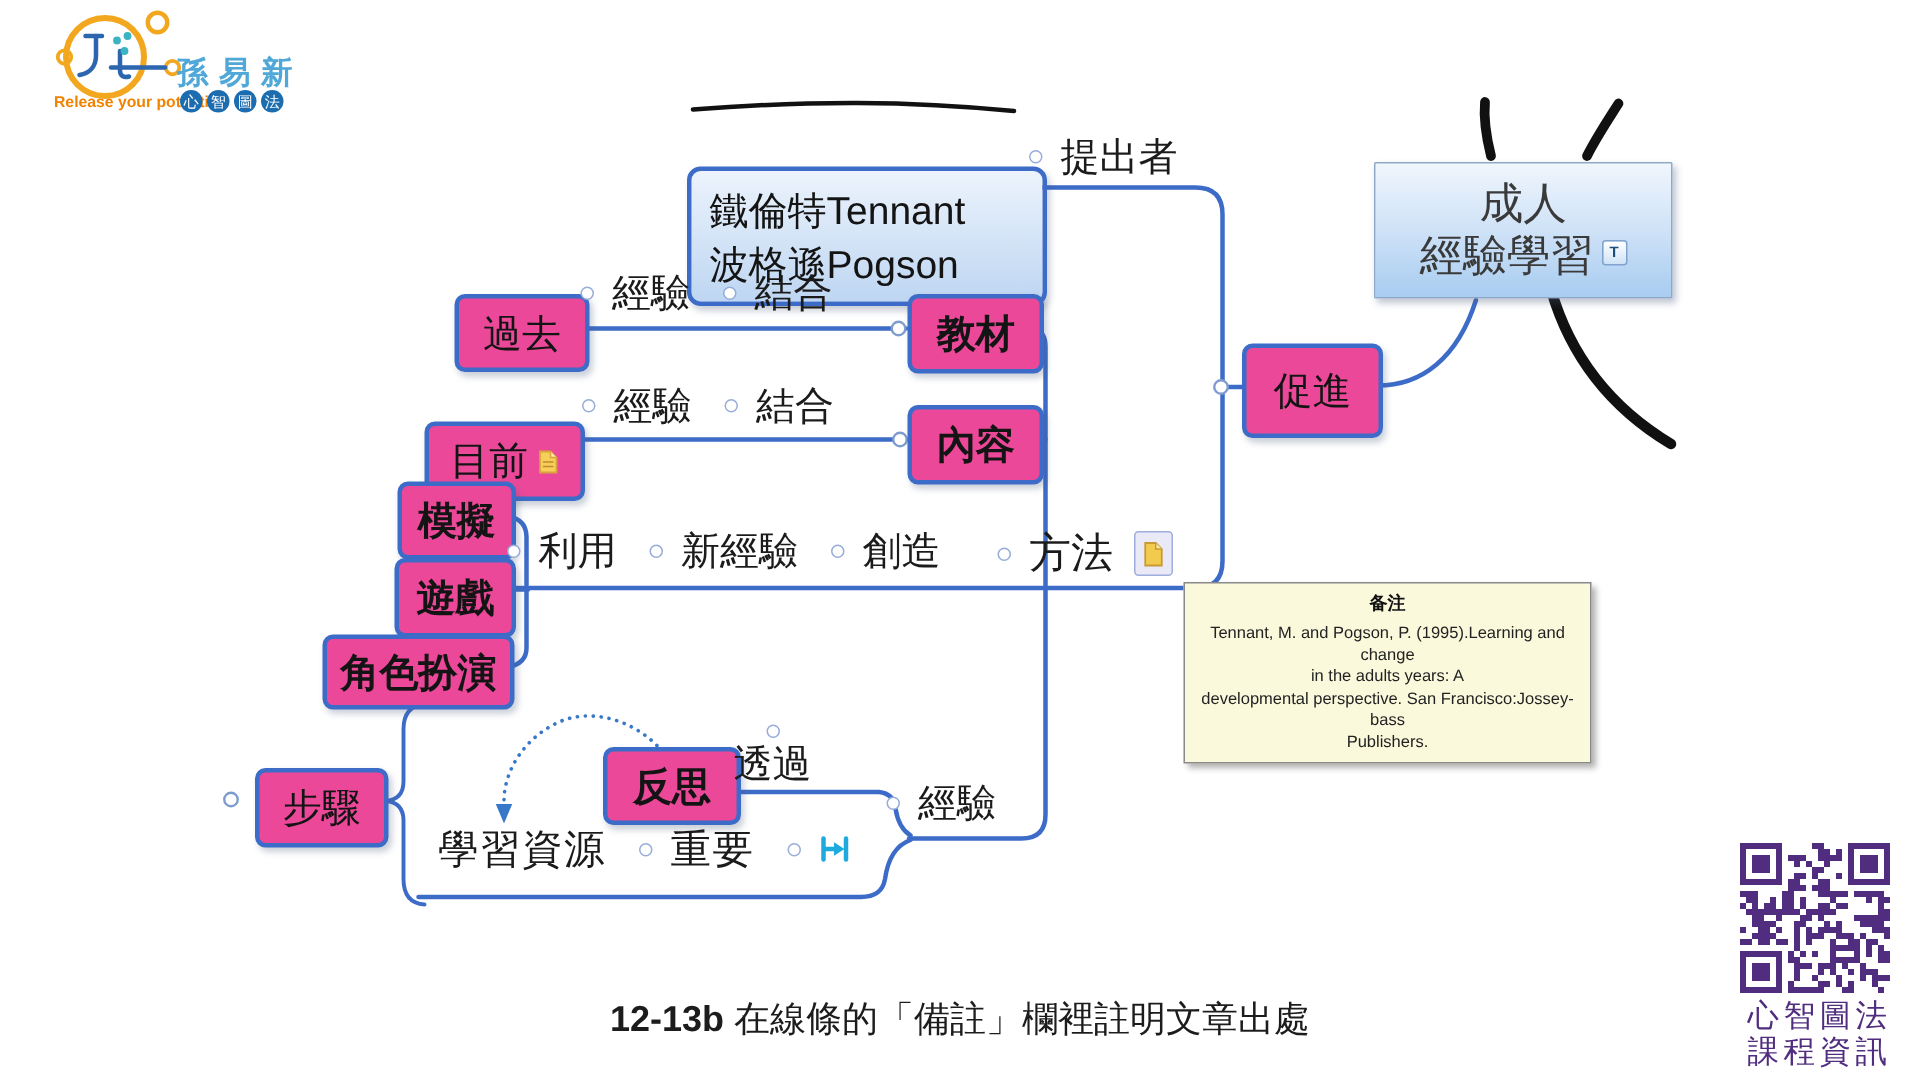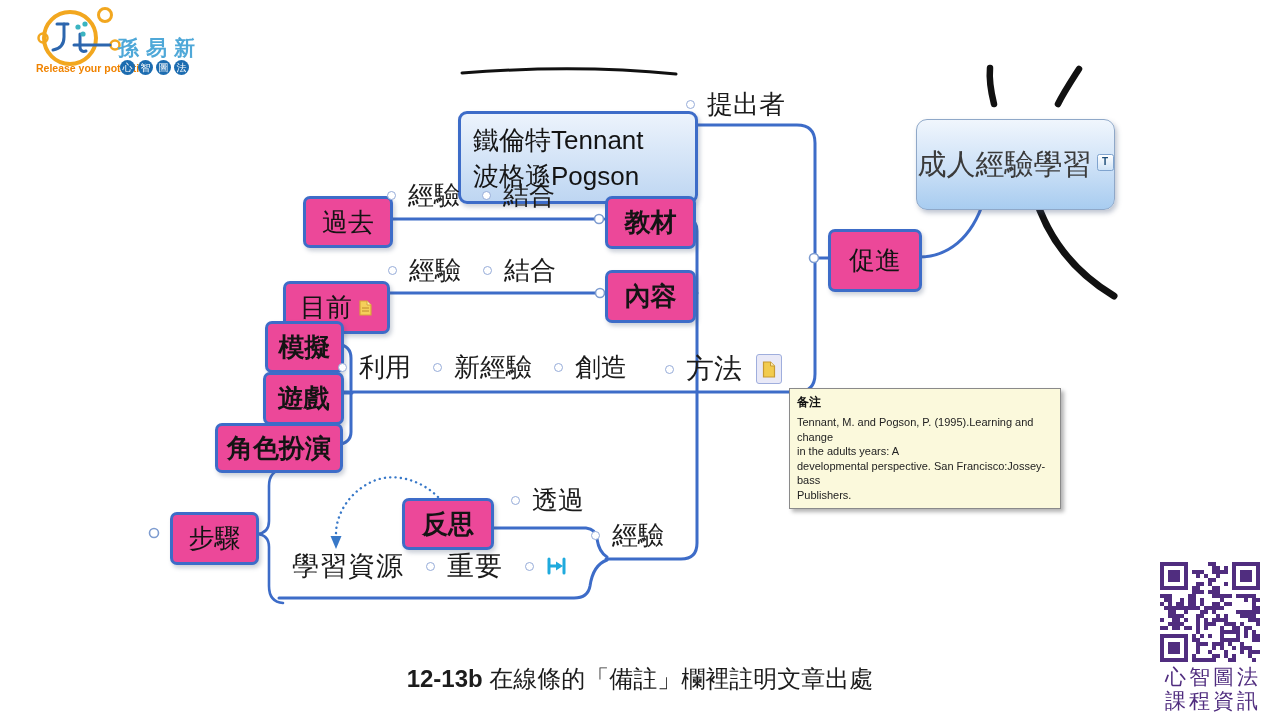--- a/index.html
+++ b/index.html
@@ -9,43 +9,43 @@
   #map-lines{position:absolute;left:0;top:0;}
 
   
   .topic{position:absolute;display:flex;align-items:center;justify-content:center;
          background:#ec4899;border:3px solid #3D6CC8;border-radius:7px;
          font-size:26px;color:#141414;white-space:nowrap;
          box-shadow:2px 3px 4px rgba(70,85,120,.28);}
   .topic.bold{font-weight:bold;}
   .topic.grad{background:linear-gradient(#ecf3fc, #bed6f2);border-radius:9px;margin-top:31px;}
 
-  .central{position:absolute;display:flex;flex-direction:row;align-items:center;justify-content:center;
+  .central{position:absolute;display:flex;flex-direction:column;align-items:center;justify-content:center;
            background:linear-gradient(#f0f6fd 0%, #cfe2f7 50%, #a8ccf0 100%);
-           border:1.5px solid #8FA8C8;border-radius:11px;
+           border:1.5px solid #8FA8C8;border-radius:1px;
            font-family:"Liberation Serif","DejaVu Serif",serif;
            font-size:29px;line-height:1.18;color:#3a3a3a;
-           box-shadow:2px 3px 5px rgba(70,85,120,.35);margin-top:11px;}
+           box-shadow:2px 3px 5px rgba(70,85,120,.35);}
 
   
   .lbl{position:absolute;display:flex;align-items:center;column-gap:12px;
        font-size:26px;color:#1b1b1b;white-space:nowrap;}
   .marker{width:9px;height:9px;border:1.6px solid #96ACD9;border-radius:50%;
           background:#fff;box-sizing:border-box;flex:0 0 auto;}
   .gapL{margin-left:10px;}
 
   
   .two-line{flex-direction:column;align-items:flex-start;justify-content:center;
             padding-left:12px;line-height:36px;}
 
   
   .notebox{position:absolute;left:789px;top:388px;width:256px;
            background:#FBF9DC;border:1px solid #8a8a8a;
            box-shadow:3px 3px 4px rgba(0,0,0,.3);
-           padding:5px 7px 6px 7px;color:#222;z-index:5;}
+           padding:5px 7px 6px 7px;color:#222;z-index:5;text-align:center;}
   .notebox .nt{font-size:12px;font-weight:bold;margin-bottom:4px;color:#111;}
   .notebox .nb{font-size:11px;line-height:1.32;}
 
   
   .note-icon{display:inline-flex;align-items:center;justify-content:center;
              width:24px;height:28px;background:#E9E9F7;border:1.5px solid #9FAEDD;
              border-radius:3px;margin-left:6px;flex:0 0 auto;}
   .t-icon{display:inline-flex;align-items:center;justify-content:center;
           width:15px;height:15px;border:1px solid #7FA3CE;border-radius:2.5px;
           background:linear-gradient(#ffffff,#cfe3f7);
@@ -231,21 +231,21 @@
     </span>
   </div>
 
   <div class="topic" style="left:170px;top:512px;width:83px;height:47px;">
     <span>步驟</span>
   </div>
   <div class="topic bold" style="left:402px;top:498px;width:86px;height:46px;">
     <span>反思</span>
   </div>
 
-  <div class="lbl" style="left:511px;top:483px;">
+  <div class="lbl" style="left:489px;top:483px;flex-direction:column;">
     <span class="marker"></span>
     <span>透過</span>
   </div>
   <div class="lbl" style="left:591px;top:518px;">
     <span class="marker"></span>
     <span>經驗</span>
   </div>
 
   <div class="lbl" style="left:292px;top:548px;font-size:27px;letter-spacing:1px;">
     <span>學習資源</span>

